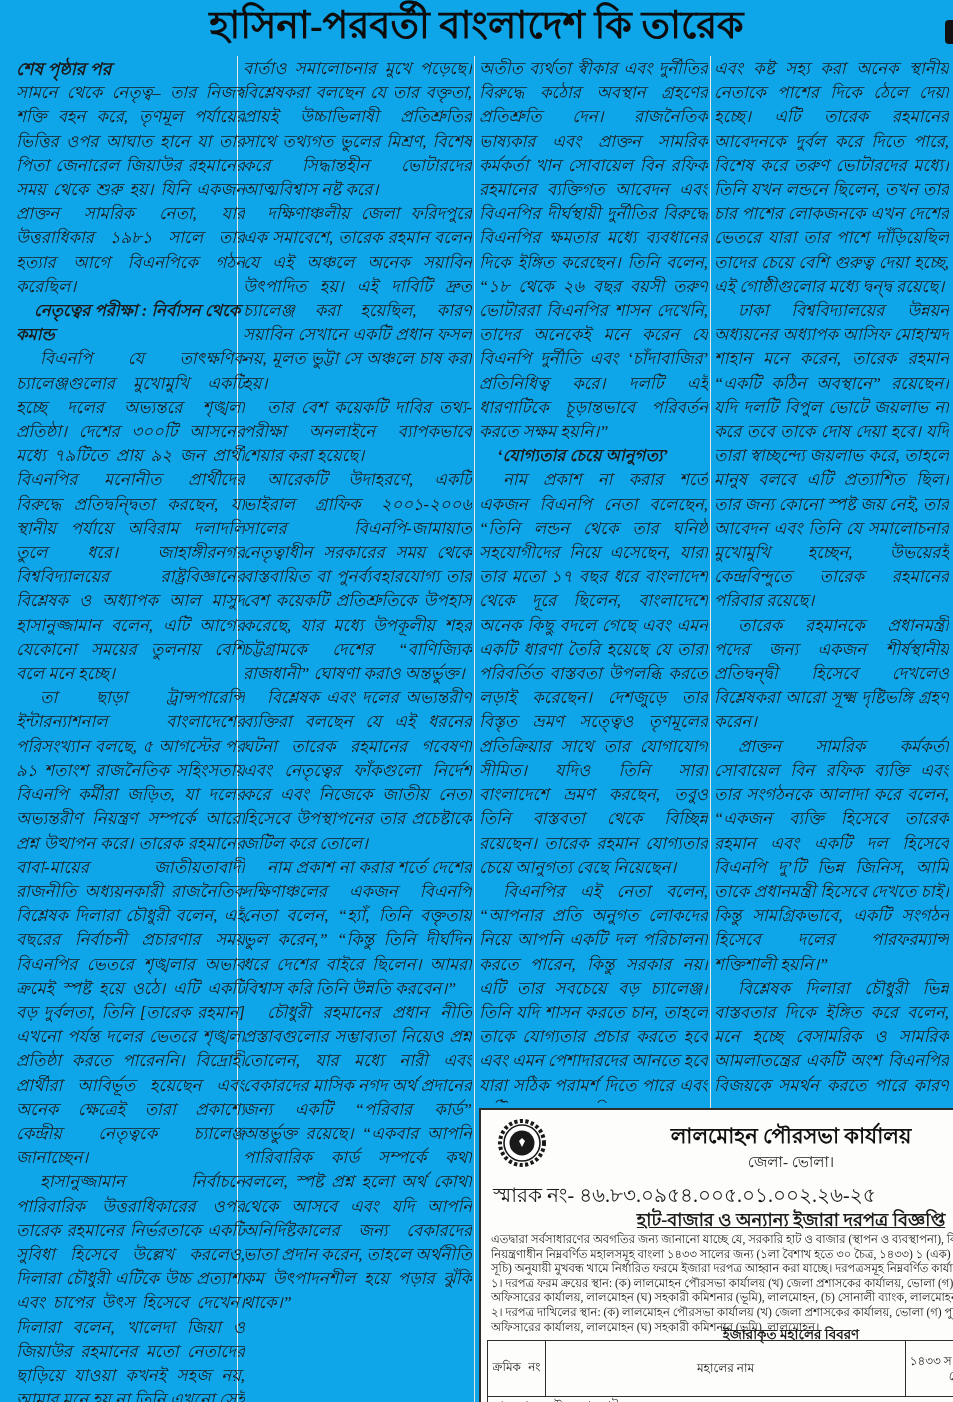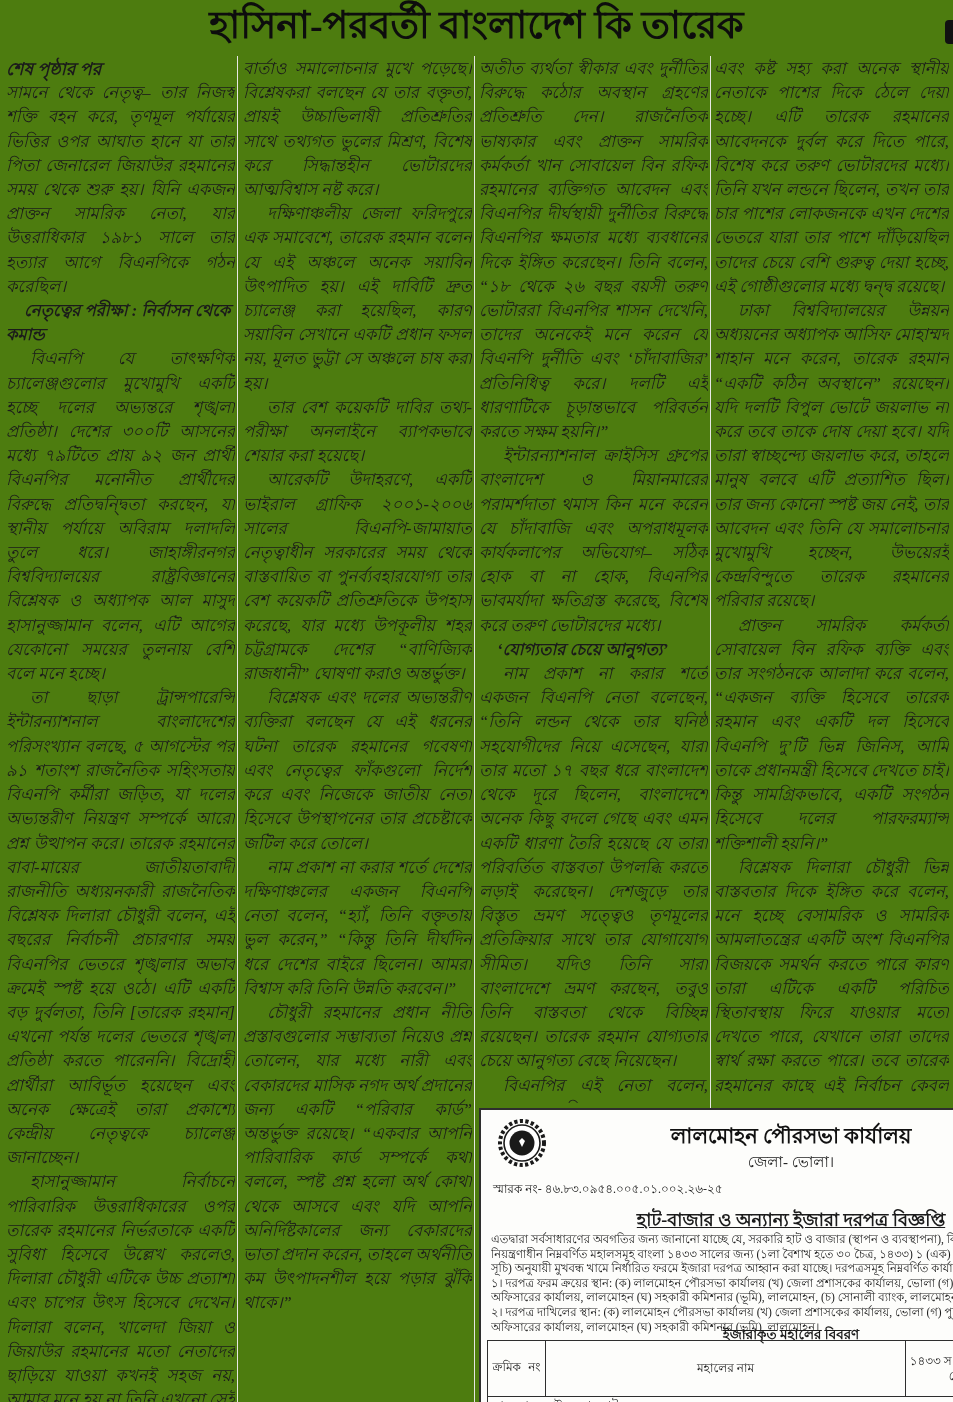--- a/index.html
+++ b/index.html
@@ -1,37 +1,37 @@
 <!DOCTYPE html>
 <html lang="bn"><head>
 <meta charset="utf-8">
 <style>
   * { margin:0; padding:0; box-sizing:border-box; }
   html,body { background:#ffffff; }
   .page {
     position:relative; width:953px; height:1402px; overflow:hidden;
-    background:#4d7c0f; color:#1b1b1b;
+    background:#0ea5e9; color:#1b1b1b;
     font-family:"Liberation Serif","DejaVu Serif",serif;
   }
   .headline {
     position:absolute; top:2px; left:0; width:953px;
     text-align:center; font-size:38px; font-weight:bold; line-height:46px;
     color:#0d0d0d;
   }
   .edge-mark {
     position:absolute; top:20px; right:-4px; width:12px; height:24px;
     background:#111; border-radius:4px;
   }
   .gutter { position:absolute; top:56px; bottom:0; width:1px; background:#e6e6e3; }
   .col {
     position:absolute; top:57px;
     font-size:16.5px; line-height:24.2px; text-align:justify;
     overflow:hidden;
   }
-  #col1 { left:6px;   width:229px; height:1345px; }
+  #col1 { left:16px;   width:229px; height:1345px; }
   #col2 { left:243px; width:229px; height:1345px; }
   #col3 { left:479px; width:229px; height:1046px; }
   #col4 { left:714px; width:235px; height:1040px; }
   .col p { text-indent:24px;font-style:italic; }
   .col p.flush { text-indent:0; }
   .col p.lead  { text-indent:0; font-weight:bold; font-style:italic; font-size:17.5px; }
   .col p.sub   { font-weight:bold; text-indent:18px; text-align:left; }
 
   
   .notice {
@@ -40,21 +40,21 @@
   }
   .seal { position:absolute; left:16px; top:8px; width:50px; height:50px; }
   .notice-office {
     position:absolute; left:120px; top:10px; width:380px; text-align:center;
     font-size:21px; font-weight:bold; color:#111;
   }
   .notice-district {
     position:absolute; left:120px; top:40px; width:380px; text-align:center;
     font-size:15px;
   }
-  .notice-memo { position:absolute; left:12px; top:70px; font-size:12px; }
+  .notice-memo { position:absolute; left:12px; top:70px; font-size:20px; }
   .notice-heading {
     position:absolute; left:100px; top:96px; width:420px; text-align:center;
     font-size:18px; font-weight:bold; text-decoration:underline;
   }
   .notice-body { position:absolute; left:10px; top:122px; width:552px; }
   .notice-body div {
     font-size:11.5px; line-height:14.6px; white-space:nowrap; overflow:hidden;
   }
   .notice-table-title {
     position:absolute; left:100px; top:214px; width:420px; text-align:center;
@@ -102,30 +102,30 @@
     <p>তার বেশ কয়েকটি দাবির তথ্য-পরীক্ষা অনলাইনে ব্যাপকভাবে শেয়ার করা হয়েছে।</p>
     <p>আরেকটি উদাহরণে, একটি ভাইরাল গ্রাফিক ২০০১-২০০৬ সালের বিএনপি-জামায়াত নেতৃত্বাধীন সরকারের সময় থেকে বাস্তবায়িত বা পুনর্ব্যবহারযোগ্য তার বেশ কয়েকটি প্রতিশ্রুতিকে উপহাস করেছে, যার মধ্যে উপকূলীয় শহর চট্টগ্রামকে দেশের “বাণিজ্যিক রাজধানী” ঘোষণা করাও অন্তর্ভুক্ত।</p>
     <p>বিশ্লেষক এবং দলের অভ্যন্তরীণ ব্যক্তিরা বলছেন যে এই ধরনের ঘটনা তারেক রহমানের গবেষণা এবং নেতৃত্বের ফাঁকগুলো নির্দেশ করে এবং নিজেকে জাতীয় নেতা হিসেবে উপস্থাপনের তার প্রচেষ্টাকে জটিল করে তোলে।</p>
     <p>নাম প্রকাশ না করার শর্তে দেশের দক্ষিণাঞ্চলের একজন বিএনপি নেতা বলেন, “হ্যাঁ, তিনি বক্তৃতায় ভুল করেন,” “কিন্তু তিনি দীর্ঘদিন ধরে দেশের বাইরে ছিলেন। আমরা বিশ্বাস করি তিনি উন্নতি করবেন।”</p>
     <p>চৌধুরী রহমানের প্রধান নীতি প্রস্তাবগুলোর সম্ভাব্যতা নিয়েও প্রশ্ন তোলেন, যার মধ্যে নারী এবং বেকারদের মাসিক নগদ অর্থ প্রদানের জন্য একটি “পরিবার কার্ড” অন্তর্ভুক্ত রয়েছে। “একবার আপনি পারিবারিক কার্ড সম্পর্কে কথা বললে, স্পষ্ট প্রশ্ন হলো অর্থ কোথা থেকে আসবে এবং যদি আপনি অনির্দিষ্টকালের জন্য বেকারদের ভাতা প্রদান করেন, তাহলে অর্থনীতি কম উৎপাদনশীল হয়ে পড়ার ঝুঁকি থাকে।”</p>
 
   </div>
 
   <div class="col" id="col3">
     <p class="flush">অতীত ব্যর্থতা স্বীকার এবং দুর্নীতির বিরুদ্ধে কঠোর অবস্থান গ্রহণের প্রতিশ্রুতি দেন। রাজনৈতিক ভাষ্যকার এবং প্রাক্তন সামরিক কর্মকর্তা খান সোবায়েল বিন রফিক রহমানের ব্যক্তিগত আবেদন এবং বিএনপির দীর্ঘস্থায়ী দুর্নীতির বিরুদ্ধে বিএনপির ক্ষমতার মধ্যে ব্যবধানের দিকে ইঙ্গিত করেছেন। তিনি বলেন, “১৮ থেকে ২৬ বছর বয়সী তরুণ ভোটাররা বিএনপির শাসন দেখেনি, তাদের অনেকেই মনে করেন যে বিএনপি দুর্নীতি এবং ‘চাঁদাবাজির’ প্রতিনিধিত্ব করে। দলটি এই ধারণাটিকে চূড়ান্তভাবে পরিবর্তন করতে সক্ষম হয়নি।”</p>
-    <p>ইন্টারন্যাশনাল ক্রাইসিস গ্রুপের বাংলাদেশ ও মিয়ানমারের পরামর্শদাতা থমাস কিন মনে করেন যে চাঁদাবাজি এবং অপরাধমূলক কার্যকলাপের অভিযোগ– সঠিক হোক বা না হোক, বিএনপির ভাবমর্যাদা ক্ষতিগ্রস্ত করেছে, বিশেষ করে তরুণ ভোটারদের মধ্যে।</p>
     <p class="sub">‘যোগ্যতার চেয়ে আনুগত্য’</p>
     <p>নাম প্রকাশ না করার শর্তে একজন বিএনপি নেতা বলেছেন, “তিনি লন্ডন থেকে তার ঘনিষ্ঠ সহযোগীদের নিয়ে এসেছেন, যারা তার মতো ১৭ বছর ধরে বাংলাদেশ থেকে দূরে ছিলেন, বাংলাদেশে অনেক কিছু বদলে গেছে এবং এমন একটি ধারণা তৈরি হয়েছে যে তারা পরিবর্তিত বাস্তবতা উপলব্ধি করতে লড়াই করেছেন। দেশজুড়ে তার বিস্তৃত ভ্রমণ সত্ত্বেও তৃণমূলের প্রতিক্রিয়ার সাথে তার যোগাযোগ সীমিত। যদিও তিনি সারা বাংলাদেশে ভ্রমণ করছেন, তবুও তিনি বাস্তবতা থেকে বিচ্ছিন্ন রয়েছেন। তারেক রহমান যোগ্যতার চেয়ে আনুগত্য বেছে নিয়েছেন।</p>
     <p>বিএনপির এই নেতা বলেন, “আপনার প্রতি অনুগত লোকদের নিয়ে আপনি একটি দল পরিচালনা করতে পারেন, কিন্তু সরকার নয়। এটি তার সবচেয়ে বড় চ্যালেঞ্জ। তিনি যদি শাসন করতে চান, তাহলে তাকে যোগ্যতার প্রচার করতে হবে এবং এমন পেশাদারদের আনতে হবে যারা সঠিক পরামর্শ দিতে পারে এবং এটি এখনো অনুপস্থিত।”</p>
 
   </div>
 
   <div class="col" id="col4">
     <p class="flush">এবং কষ্ট সহ্য করা অনেক স্থানীয় নেতাকে পাশের দিকে ঠেলে দেয়া হচ্ছে। এটি তারেক রহমানের আবেদনকে দুর্বল করে দিতে পারে, বিশেষ করে তরুণ ভোটারদের মধ্যে। তিনি যখন লন্ডনে ছিলেন, তখন তার চার পাশের লোকজনকে এখন দেশের ভেতরে যারা তার পাশে দাঁড়িয়েছিল তাদের চেয়ে বেশি গুরুত্ব দেয়া হচ্ছে, এই গোষ্ঠীগুলোর মধ্যে দ্বন্দ্ব রয়েছে।</p>
     <p>ঢাকা বিশ্ববিদ্যালয়ের উন্নয়ন অধ্যয়নের অধ্যাপক আসিফ মোহাম্মদ শাহান মনে করেন, তারেক রহমান “একটি কঠিন অবস্থানে” রয়েছেন। যদি দলটি বিপুল ভোটে জয়লাভ না করে তবে তাকে দোষ দেয়া হবে। যদি তারা স্বাচ্ছন্দ্যে জয়লাভ করে, তাহলে মানুষ বলবে এটি প্রত্যাশিত ছিল। তার জন্য কোনো স্পষ্ট জয় নেই, তার আবেদন এবং তিনি যে সমালোচনার মুখোমুখি হচ্ছেন, উভয়েরই কেন্দ্রবিন্দুতে তারেক রহমানের পরিবার রয়েছে।</p>
+    <p>তারেক রহমানকে প্রধানমন্ত্রী পদের জন্য একজন শীর্ষস্থানীয় প্রতিদ্বন্দ্বী হিসেবে দেখলেও বিশ্লেষকরা আরো সূক্ষ্ম দৃষ্টিভঙ্গি গ্রহণ করেন।</p>
     <p>প্রাক্তন সামরিক কর্মকর্তা সোবায়েল বিন রফিক ব্যক্তি এবং তার সংগঠনকে আলাদা করে বলেন, “একজন ব্যক্তি হিসেবে তারেক রহমান এবং একটি দল হিসেবে বিএনপি দু’টি ভিন্ন জিনিস, আমি তাকে প্রধানমন্ত্রী হিসেবে দেখতে চাই। কিন্তু সামগ্রিকভাবে, একটি সংগঠন হিসেবে দলের পারফরম্যান্স শক্তিশালী হয়নি।”</p>
     <p>বিশ্লেষক দিলারা চৌধুরী ভিন্ন বাস্তবতার দিকে ইঙ্গিত করে বলেন, মনে হচ্ছে বেসামরিক ও সামরিক আমলাতন্ত্রের একটি অংশ বিএনপির বিজয়কে সমর্থন করতে পারে কারণ তারা এটিকে একটি পরিচিত স্থিতাবস্থায় ফিরে যাওয়ার মতো দেখতে পারে, যেখানে তারা তাদের স্বার্থ রক্ষা করতে পারে। তবে তারেক রহমানের কাছে এই নির্বাচন কেবল ক্ষমতার লড়াই নয় বরং নির্বাসন থেকে তার প্রত্যাবর্তন অতীত থেকে সত্যিকারের বিরতি নাকি নতুন নেতৃত্বের অধীনে কেবল একটি পরিচিত চক্রের প্রতীক, তার ওপর একটি গণভোট।</p>
   </div>
 
   <div class="notice">
     <span class="seal">
       <svg width="50" height="50" viewBox="0 0 50 50">
         <circle cx="25" cy="25" r="22" fill="none" stroke="#1a1a1a" stroke-width="4" stroke-dasharray="3.2,2.4"></circle>
         <circle cx="25" cy="25" r="18" fill="#ffffff" stroke="#1a1a1a" stroke-width="1.6"></circle>
         <circle cx="25" cy="25" r="12.5" fill="#1a1a1a"></circle>

